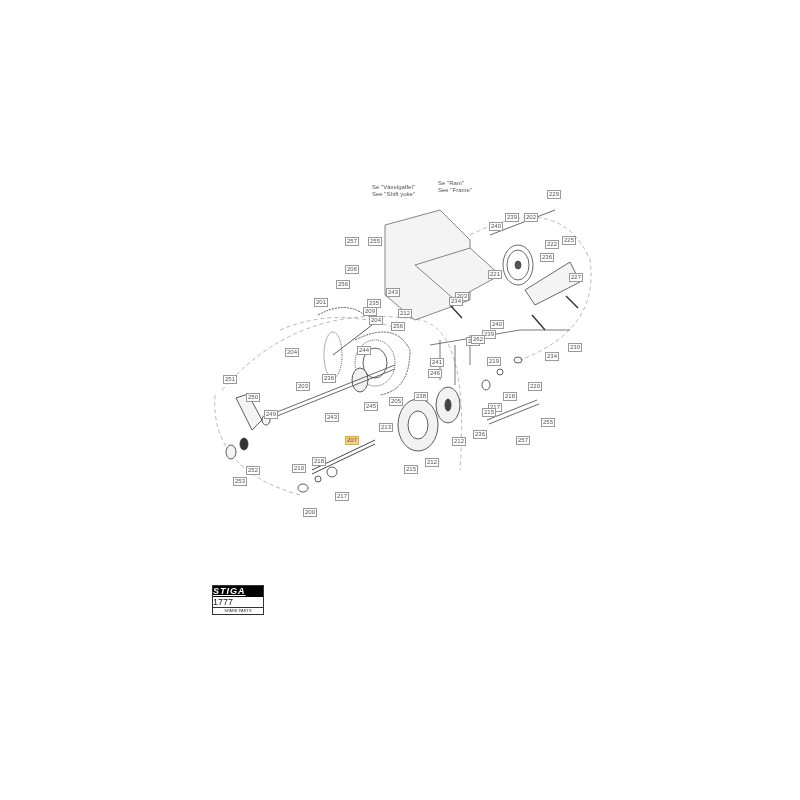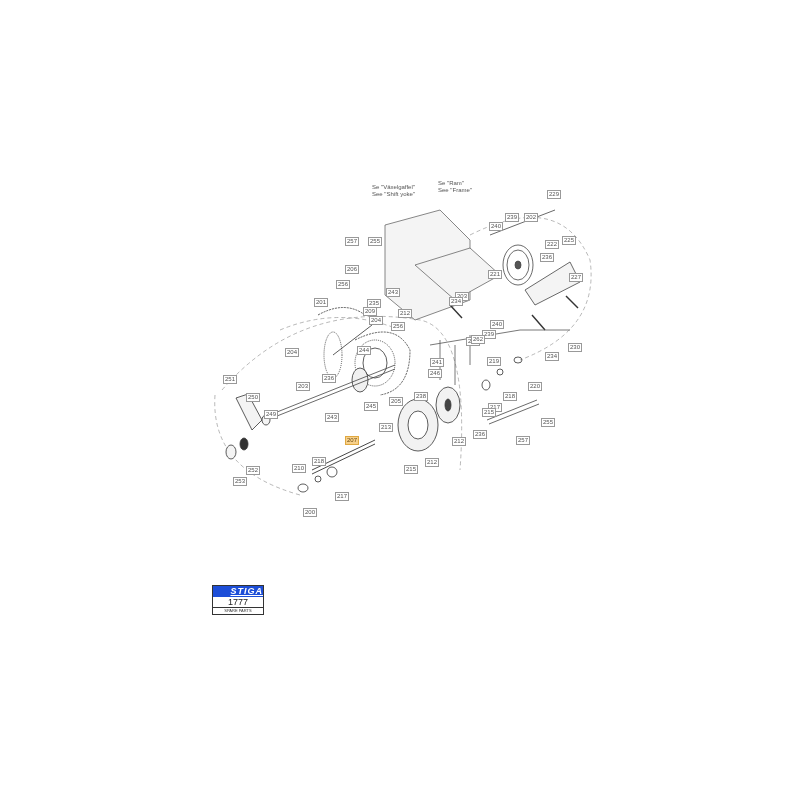--- a/index.html
+++ b/index.html
@@ -5,22 +5,22 @@
   html, body { margin:0; padding:0; background:#ffffff; }
   body { width:800px; height:800px; position:relative; overflow:hidden; font-family:"Liberation Sans", sans-serif; }
   #diagram { position:absolute; left:0; top:0; width:800px; height:800px; }
   .lbl {
     position:absolute; font-size:6px; color:#555; border:1px solid #999; background:#fff;
     padding:0 1px; line-height:7px; white-space:nowrap;
   }
   .lbl.hl { background:#f7d08a; border-color:#e0a840; color:#6b4a10; }
   .note { position:absolute; font-size:6px; color:#555; line-height:7px; white-space:nowrap; }
   .logo { position:absolute; left:212px; top:585px; width:50px; border:1px solid #333; background:#fff; }
-  .logo .brand { background:#1d4ed8; color:#fff; font-weight:bold; font-size:9px; text-align:right; letter-spacing:1px; line-height:11px; font-style:italic;text-decoration:underline; }
-  .logo .code { font-size:9px; text-align:center; color:#222; line-height:10px; border-bottom:1px solid #333; }
+  .logo .brand { background:#000000; color:#fff; font-weight:bold; font-size:9px; text-align:left; letter-spacing:1px; line-height:11px; font-style:italic;text-decoration:underline; }
+  .logo .code { font-size:9px; color:#222; line-height:10px; border-bottom:1px solid #333; }
   .logo .sub { font-size:4px; text-align:center; color:#333; line-height:6px; }
 </style>
 </head>
 <body>
 
 <svg id="diagram" viewBox="0 0 800 800" xmlns="http://www.w3.org/2000/svg">
   <g stroke="#888" fill="none" stroke-width="0.6">
 
     <path d="M222 390 Q 300 300 420 320 Q 470 330 460 470" stroke-dasharray="4 3"></path>
     <path d="M215 395 Q 210 470 300 495" stroke-dasharray="4 3"></path>

